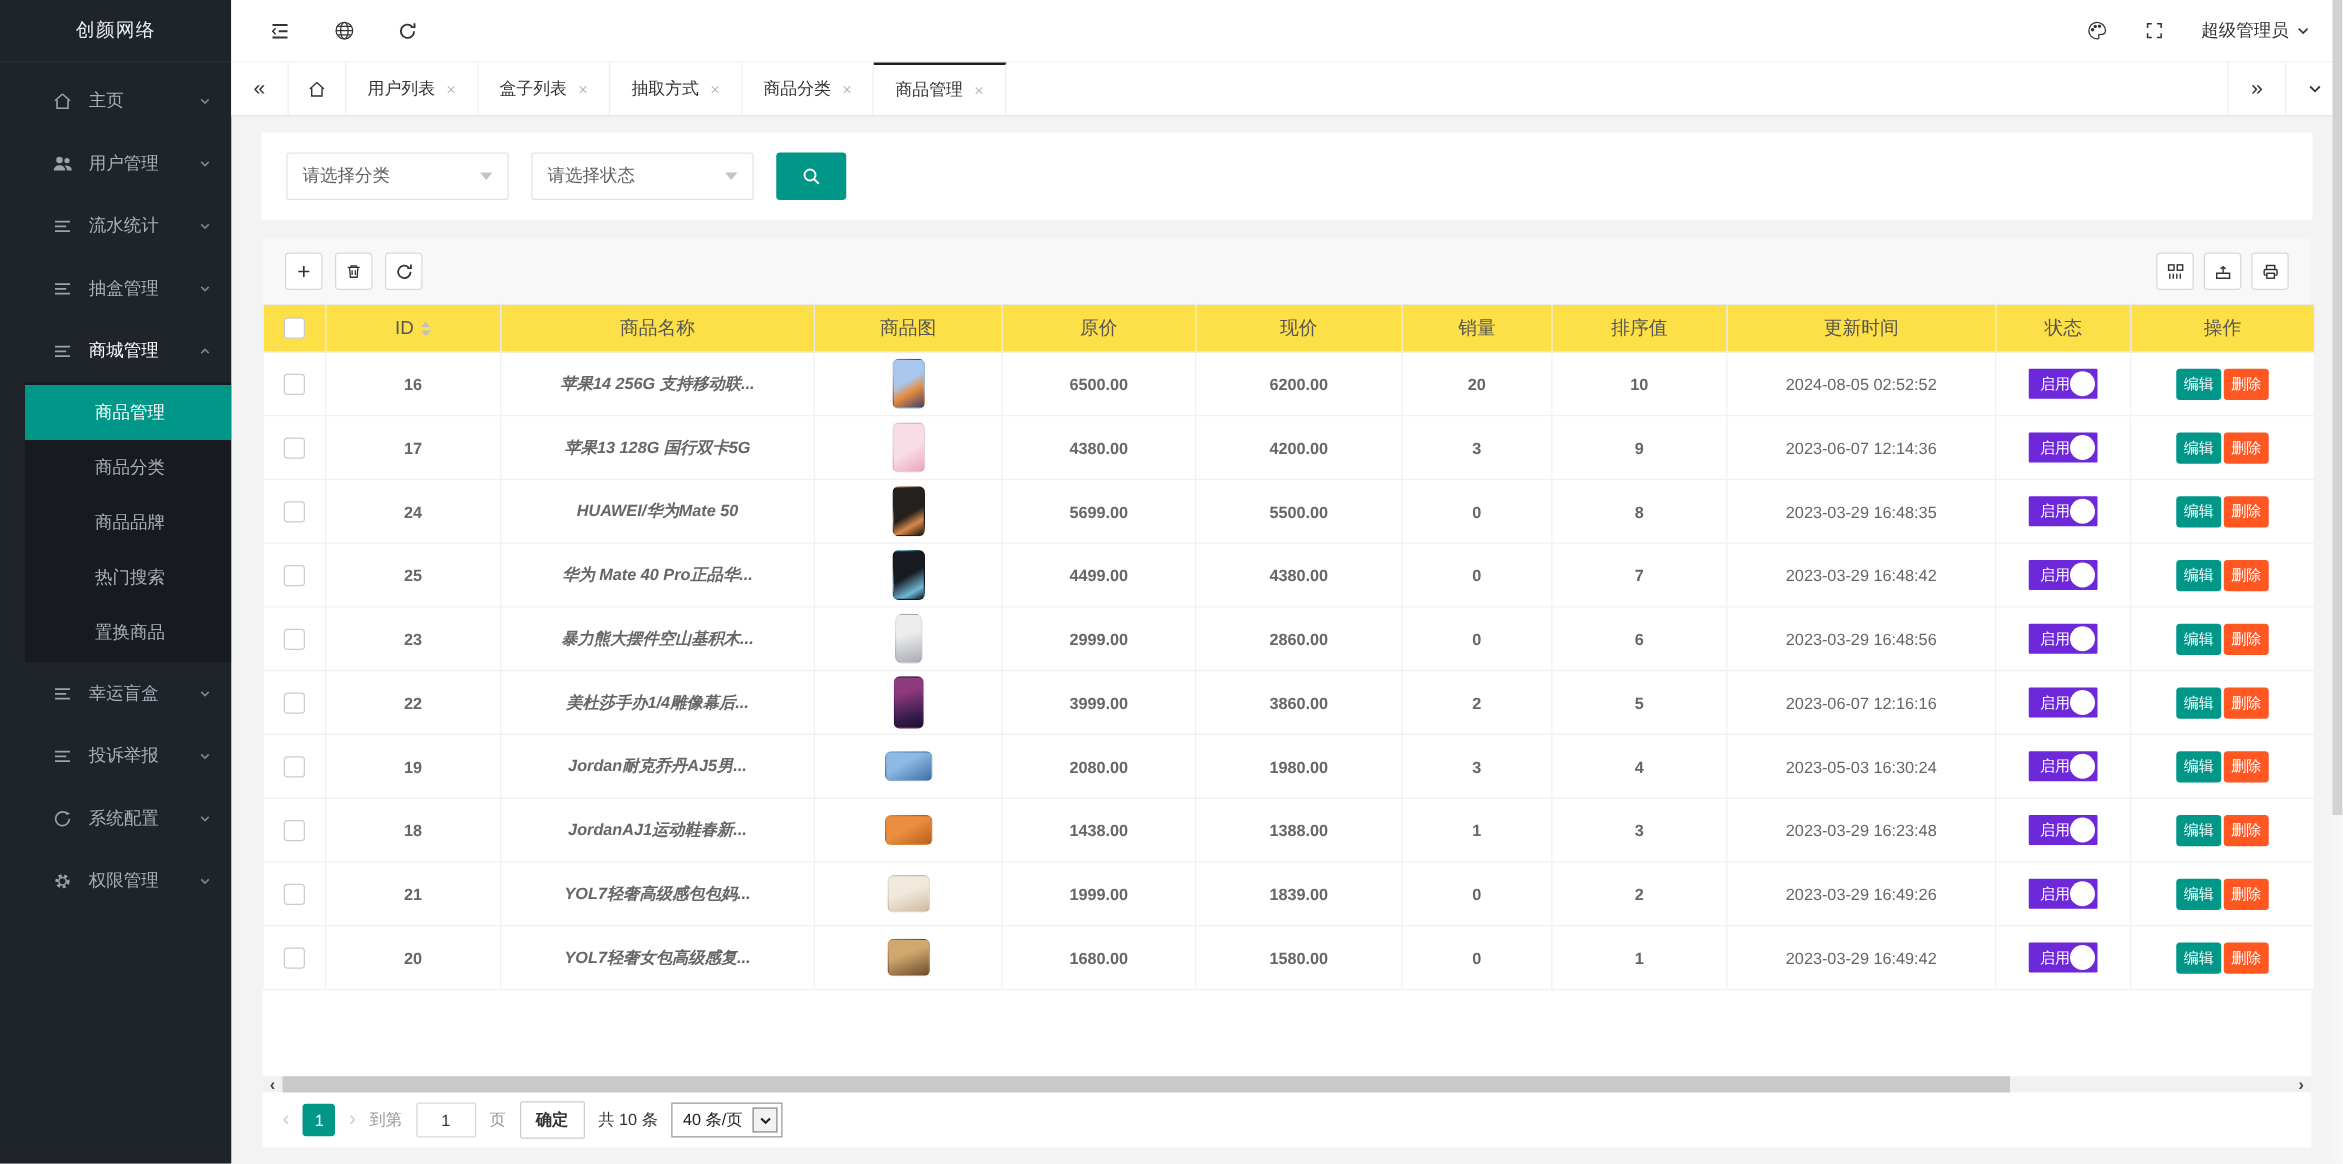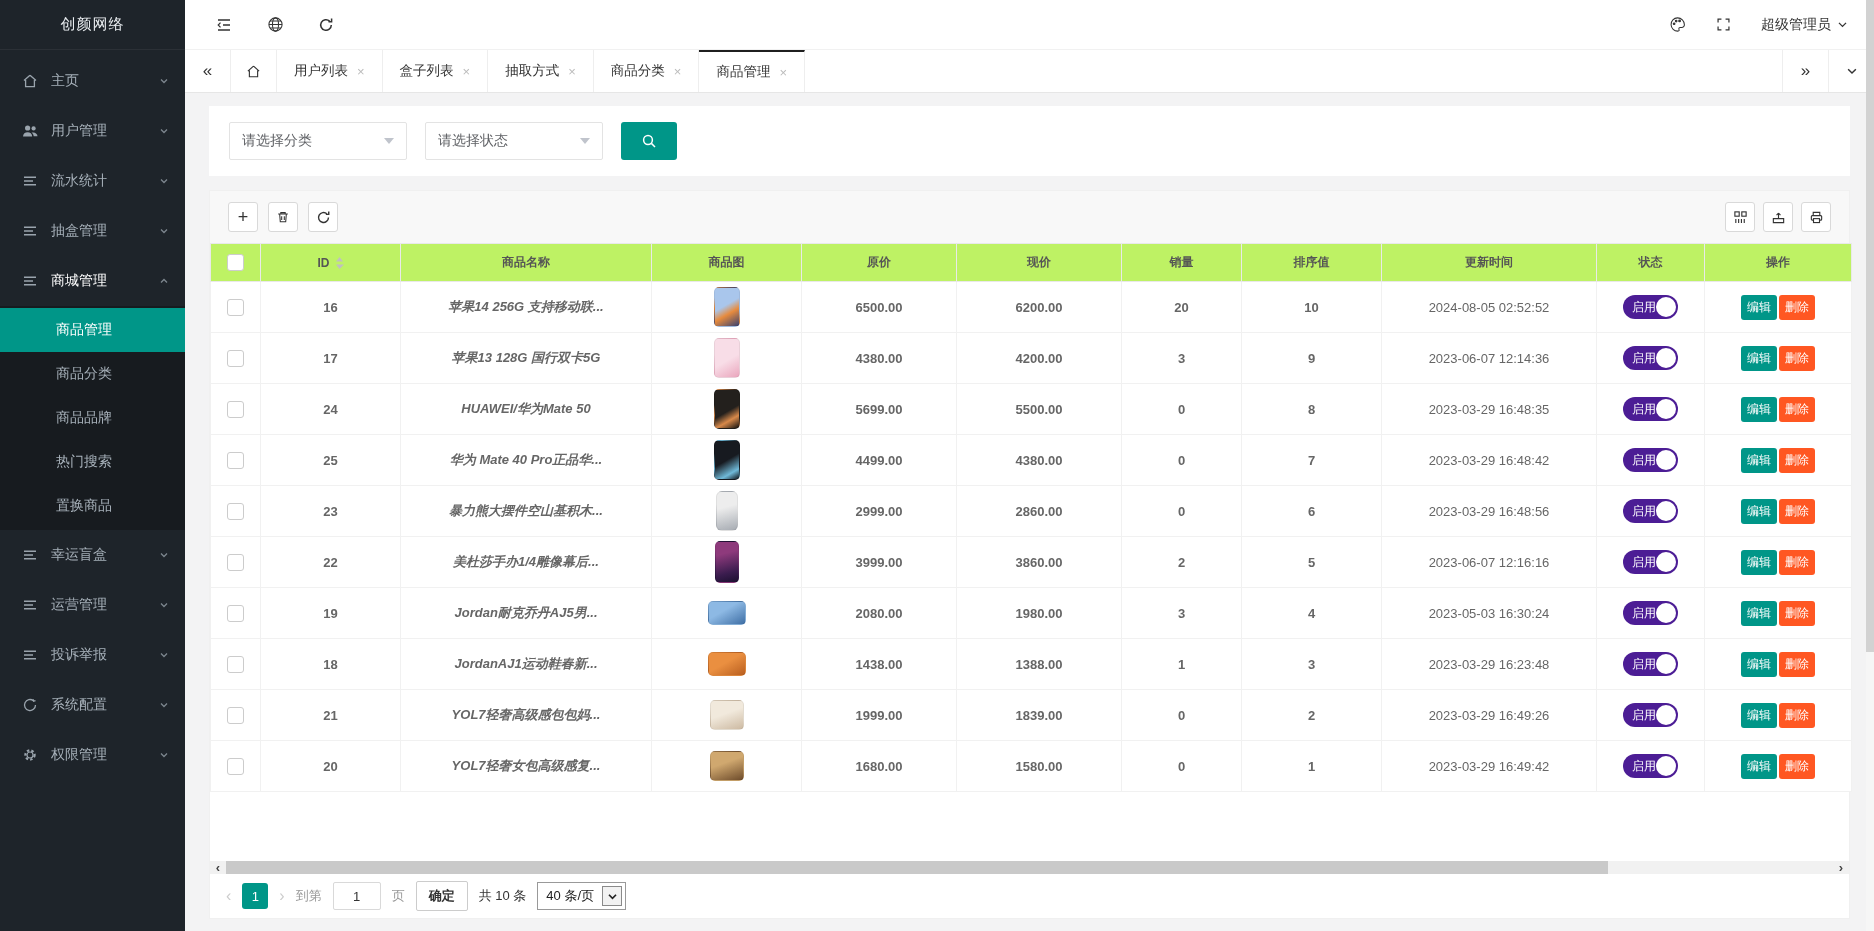--- a/index.html
+++ b/index.html
@@ -3,21 +3,21 @@
 <meta charset="utf-8">
 <style>
   * { margin:0; padding:0; box-sizing:border-box; }
   html,body { width:1874px; height:931px; overflow:hidden; }
   body { font-family:"Liberation Sans","DejaVu Sans",sans-serif; font-size:14px; color:#333; background:#f3f3f4; }
   .page { width:1874px; height:931px; display:flex; position:relative; }
 
   
   .sidebar { width:185px; background:#1e242a; color:#a7b1ba; flex-shrink:0; display:flex; flex-direction:column; }
   .brand { height:50px; display:flex; align-items:center; justify-content:center; color:#e9edf0; font-size:15px; letter-spacing:1px; border-bottom:1px solid rgba(255,255,255,.06); }
-  .menu { flex:1; overflow:hidden; padding-top:6px; }
+  .menu { flex:1; overflow:hidden; padding-top:6px;margin-left:20px; }
   .menu-item { height:50px; display:flex; align-items:center; padding:0 16px 0 22px; font-size:14px; cursor:pointer; }
   .menu-item .mi-icon { width:17px; height:17px; margin-right:12px; color:#9aa4ad; flex-shrink:0; display:flex; align-items:center; }
   .menu-item .chev { margin-left:auto; color:#7d868e; display:flex; }
   .menu-item.open { color:#fff; }
   .submenu { background:#171b1f; padding:2px 0; }
   .submenu-item { height:44px; display:flex; align-items:center; padding-left:56px; font-size:14px; color:#a7b1ba; cursor:pointer; }
   .submenu-item.active { background:#009688; color:#fff; }
 
   
   .main { flex:1; display:flex; flex-direction:column; min-width:0; position:relative; }
@@ -43,29 +43,29 @@
   .select { width:178px; height:38px; border:1px solid #e3e3e3; border-radius:2px; background:#fff; display:flex; align-items:center; padding:0 12px; color:#606266; font-size:14px; cursor:pointer;justify-content:center; }
   .caret { width:0; height:0; border-left:5px solid transparent; border-right:5px solid transparent; border-top:6px solid #c0c4cc; margin-left:auto; }
   .search-btn { width:56px; height:38px; background:#009688; border-radius:3px; display:flex; align-items:center; justify-content:center; cursor:pointer; }
 
   .table-card { background:#fbfbfb; border:1px solid #f0f0f0; flex:1; display:flex; flex-direction:column; margin-bottom:12px; min-height:0; }
   .toolbar { height:52px; display:flex; align-items:center; padding:0 18px; gap:10px; flex-shrink:0; background:#f8f8f8; }
   .tool-btn { width:30px; height:30px; background:#fff; border:1px solid #d9d9d9; border-radius:3px; display:flex; align-items:center; justify-content:center; cursor:pointer; font-size:18px; color:#333; }
   .toolbar-right { margin-left:auto; display:flex; gap:8px; }
 
   table { width:100%; border-collapse:collapse; table-layout:fixed; background:#fff; }
-  th { height:38px; background:#bef264; color:#555; font-weight:700; font-size:12px; border:1px solid #e9e9e9; }
+  th { height:38px; background:#fde047; color:#555; font-weight:400; font-size:15px; border:1px solid #e9e9e9; }
   td { height:51px; border:1px solid #f1f1f1; text-align:center; font-size:13px; background:#fff; }
   th .th-inner { display:flex; align-items:center; justify-content:center; gap:5px; }
   .num { font-weight:700; color:#666; }
   .name-cell { font-style:italic; font-weight:700; color:#666; white-space:nowrap; overflow:hidden; }
   .time-cell { color:#666; }
   .cb { width:17px; height:17px; border:1px solid #ccc; border-radius:3px; background:#fff; display:inline-block; vertical-align:middle; cursor:pointer; }
   .thumb { display:inline-block; vertical-align:middle; border:1px solid rgba(0,0,0,.06); }
-  .toggle { width:55px; height:24px; background:#4c1d95; border-radius:12px; display:inline-flex; align-items:center; position:relative; cursor:pointer; }
+  .toggle { width:55px; height:24px; background:#6d28d9; border-radius:1px; display:inline-flex; align-items:center; position:relative; cursor:pointer; }
   .toggle .t-label { font-style:normal; color:#fff; font-size:12px; margin-left:9px; }
   .toggle .knob { position:absolute; right:2px; top:2px; width:20px; height:20px; border-radius:50%; background:#fff; }
   .act-btn { display:inline-block; padding:4px 6px; font-size:12px; color:#fff; border-radius:3px; cursor:pointer; }
   .act-edit { background:#009688; margin-right:2px; }
   .act-del { background:#FF5722; }
 
   .table-filler { flex:1; background:#fff; min-height:0; }
 
   .hscroll { height:13px; background:#f1f1f1; display:flex; align-items:center; flex-shrink:0; }
   .hs-arrow { width:16px; display:flex; align-items:center; justify-content:center; color:#444; font-size:13px; font-weight:700; cursor:pointer; line-height:1; }
@@ -193,33 +193,20 @@
             </svg>
           </span>
         <span>幸运盲盒</span>
         <span class="chev">
             <svg width="10" height="10" viewBox="0 0 10 10" fill="none" stroke="currentColor" stroke-width="1.3">
               <path d="M2 3.5 5 6.5 8 3.5"></path>
             </svg>
           </span>
       </div>
 
-      <div class="menu-item">
-        <span class="mi-icon">
-            <svg width="16" height="16" viewBox="0 0 16 16" fill="none" stroke="currentColor" stroke-width="1.4">
-              <path d="M2 4.2h12M2 8h9M2 11.8h12"></path>
-            </svg>
-          </span>
-        <span>运营管理</span>
-        <span class="chev">
-            <svg width="10" height="10" viewBox="0 0 10 10" fill="none" stroke="currentColor" stroke-width="1.3">
-              <path d="M2 3.5 5 6.5 8 3.5"></path>
-            </svg>
-          </span>
-      </div>
 
       <div class="menu-item">
         <span class="mi-icon">
             <svg width="16" height="16" viewBox="0 0 16 16" fill="none" stroke="currentColor" stroke-width="1.4">
               <path d="M2 4.2h12M2 8h9M2 11.8h12"></path>
             </svg>
           </span>
         <span>投诉举报</span>
         <span class="chev">
             <svg width="10" height="10" viewBox="0 0 10 10" fill="none" stroke="currentColor" stroke-width="1.3">

